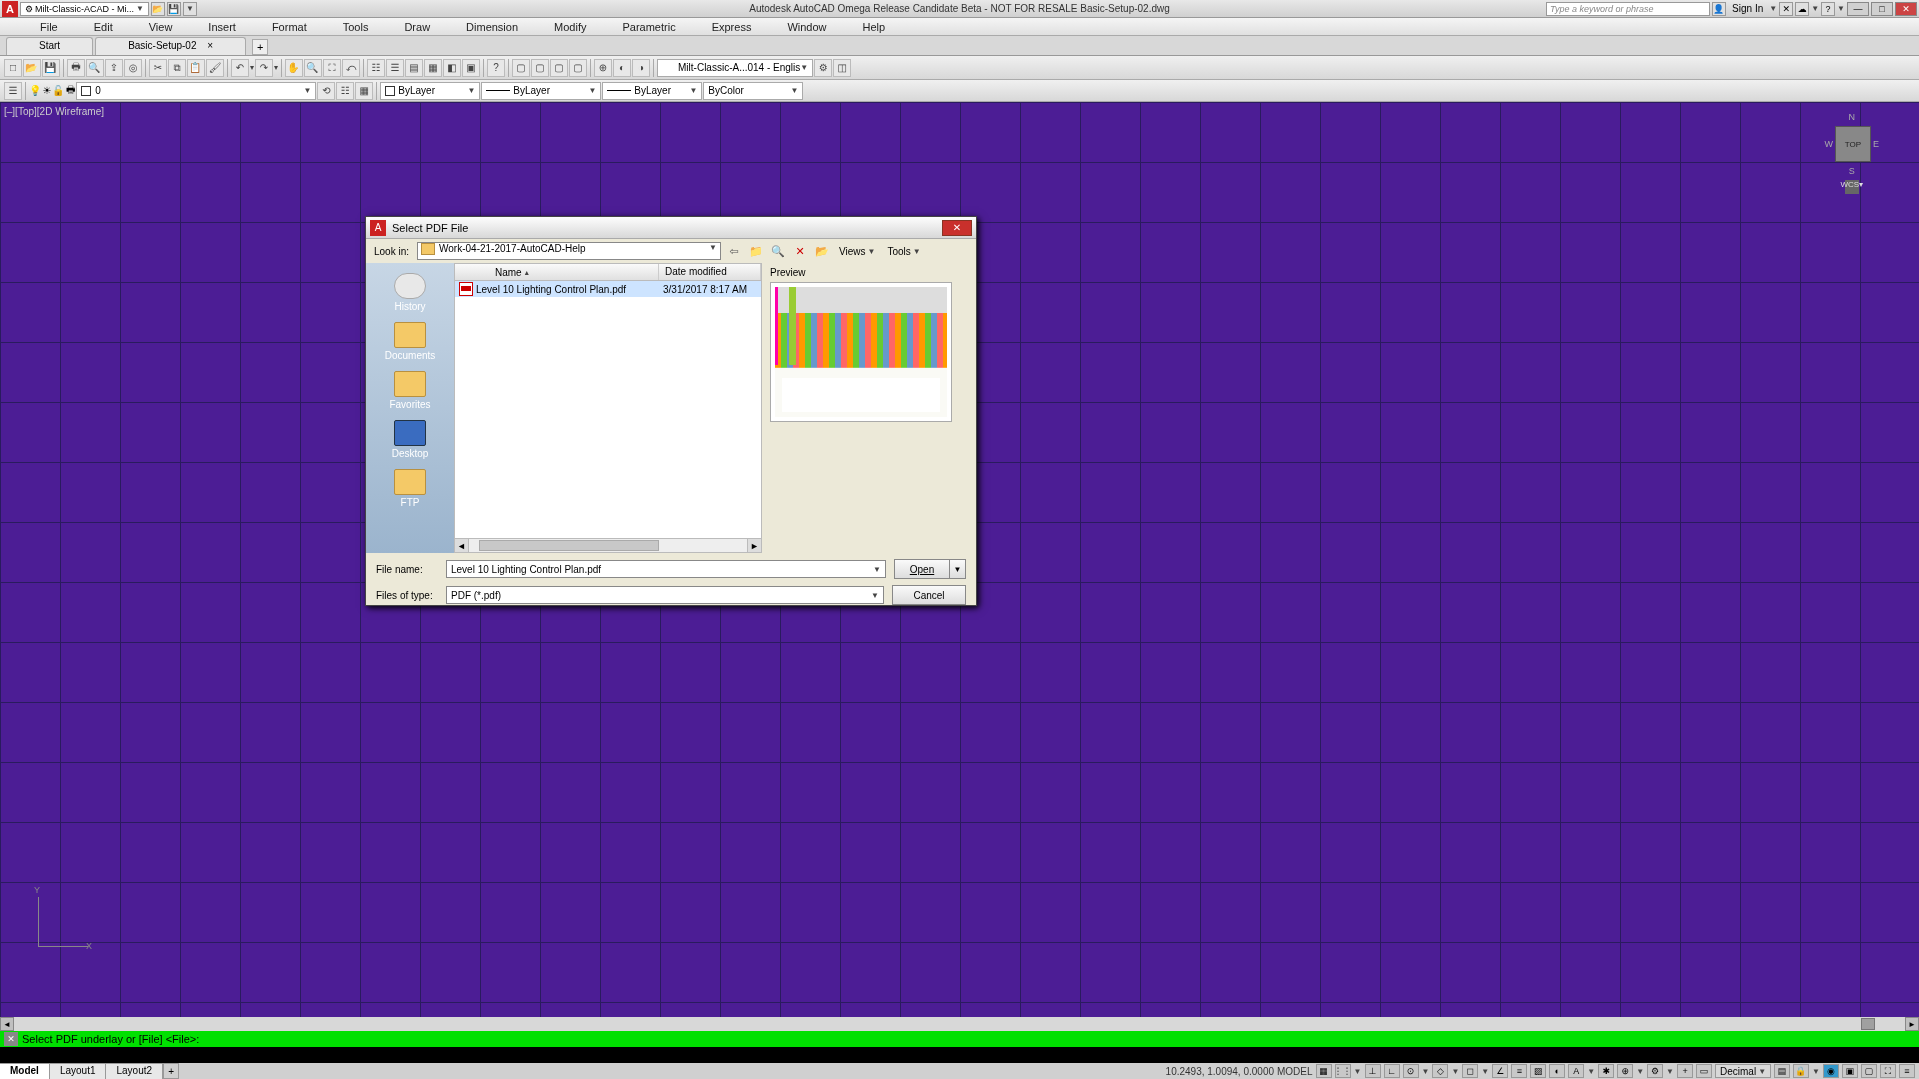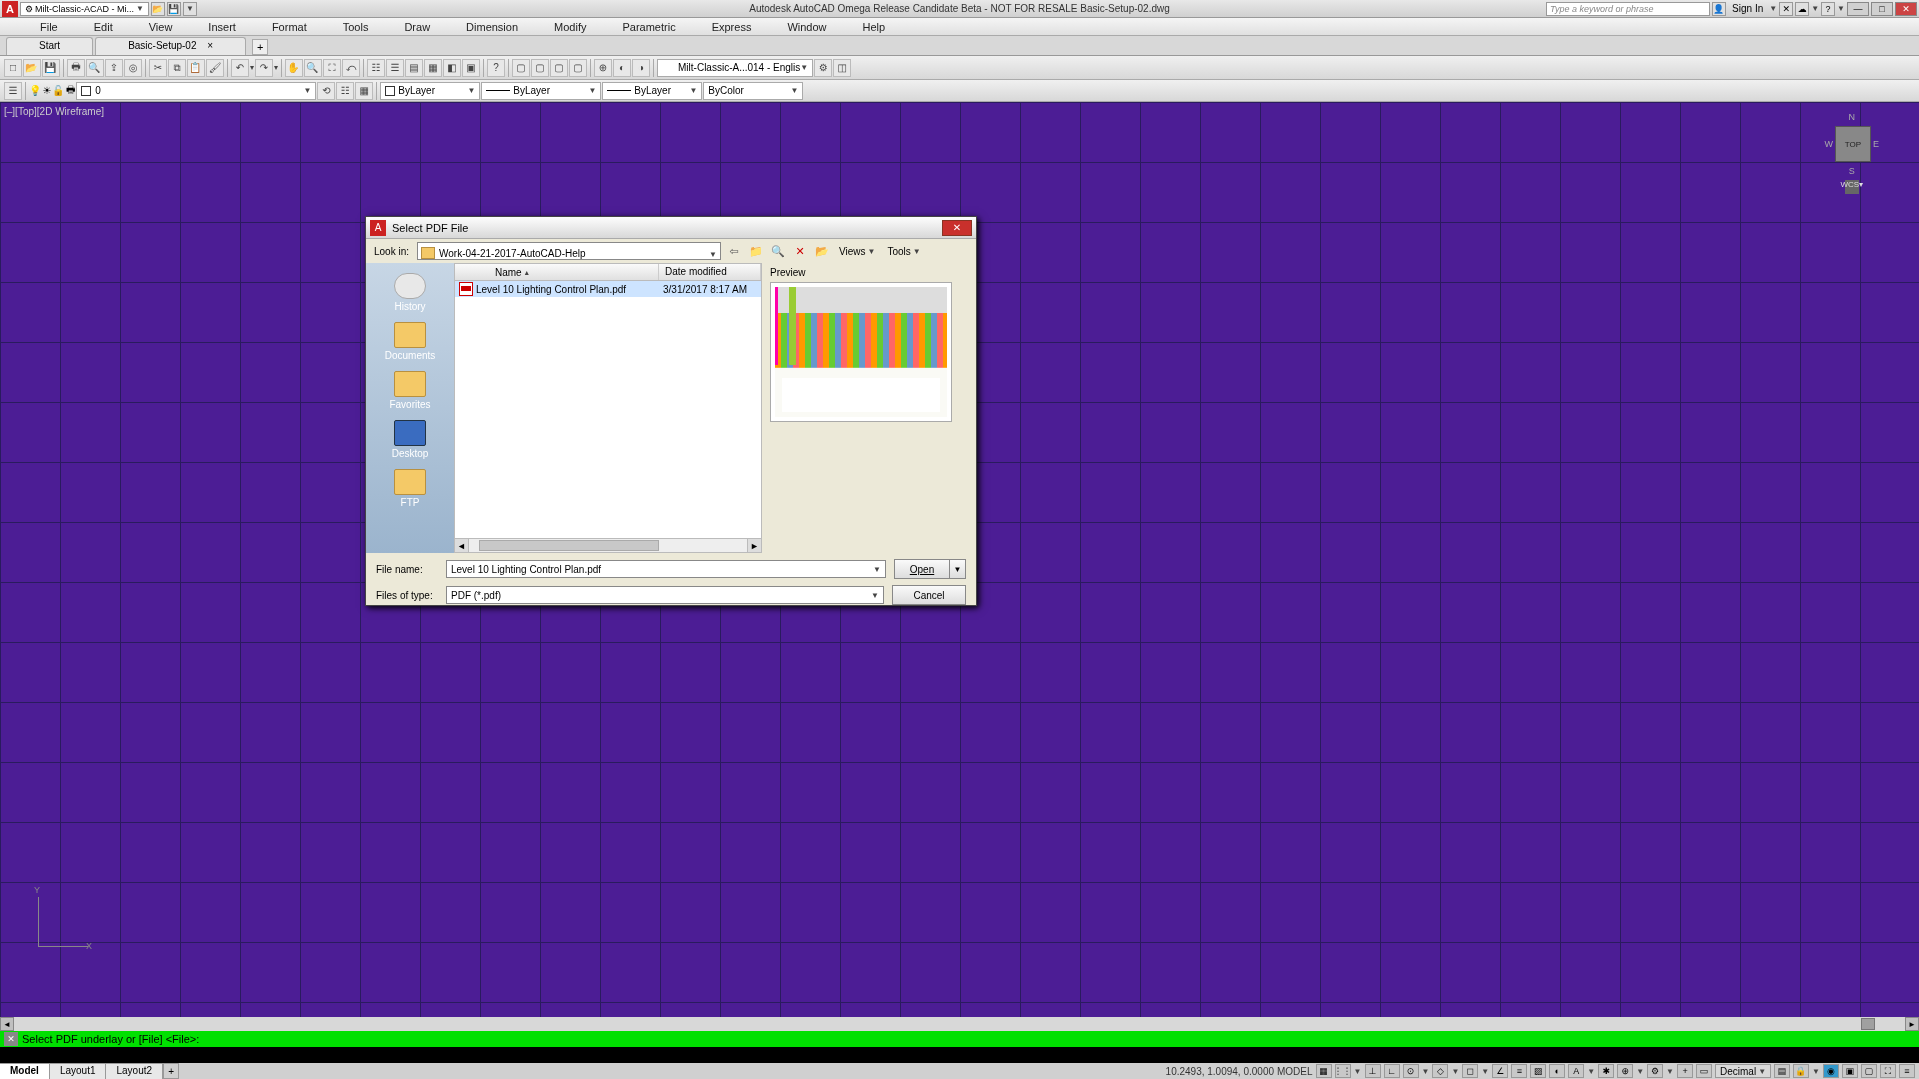--- a/index.html
+++ b/index.html
@@ -72,21 +72,21 @@
 .status-drop { height:14px; background:#d8d8d8; border:1px solid #999; padding:0 4px; display:flex; align-items:center; gap:2px; }
 
 
 .dialog-shadow { position:absolute; left:367px; top:218px; width:612px; height:390px; background:#000; opacity:0.6; border-radius:4px; filter:blur(2px); }
 .dialog { position:absolute; left:365px; top:216px; width:612px; height:390px; background:#ece9d8; border:1px solid #444; box-shadow:2px 2px 8px rgba(0,0,0,0.6); }
 .dlg-title { height:22px; background:linear-gradient(#fdfdfd,#d8d8d8); display:flex; align-items:center; padding:0 4px; font-size:11px; border-bottom:1px solid #aaa; }
 .dlg-title-icon { width:16px; height:16px; background:#c22; color:#fff; display:flex; align-items:center; justify-content:center; font-size:10px; margin-right:6px; }
 .dlg-close { margin-left:auto; width:30px; height:16px; background:#c9302c; color:#fff; display:flex; align-items:center; justify-content:center; font-size:10px; border:1px solid #832; }
 .dlg-toolbar { height:24px; display:flex; align-items:center; padding:2px 8px; gap:4px; font-size:10px; }
 .dlg-toolbar-label { margin-right:4px; }
-.look-drop { flex:0 0 304px; height:18px; background:#fff; border:1px solid #888; display:flex; align-items:flex-end; padding:0 3px; gap:4px; font-size:10px; }
+.look-drop { flex:0 0 304px; height:18px; background:#fff; border:1px solid #888; display:flex; align-items:flex-start; padding:0 3px; gap:4px; font-size:10px; }
 .folder-ic { width:14px; height:12px; background:#f4c967; border:1px solid #b89040; }
 .dlg-tool { width:18px; height:18px; border:1px solid transparent; display:flex; align-items:center; justify-content:center; font-size:11px; color:#555; }
 .dlg-tool-x { color:#c00; }
 .dlg-text-btn { padding:2px 4px; font-size:10px; display:flex; align-items:center; gap:2px; }
 
 .dlg-body { display:flex; height:290px; }
 .places { width:88px; background:linear-gradient(#c7d6e5,#9bb4cd); display:flex; flex-direction:column; align-items:center; padding-top:6px; gap:0; }
 .place { width:80px; text-align:center; padding:4px 0 6px 0; font-size:10px; color:#fff; }
 .place-ic { width:32px; height:26px; margin:0 auto 2px auto; background:#f4c967; border:1px solid #b89040; border-radius:2px; }
 .place-ic.history { background:#e8e8e8; border:1px solid #aaa; border-radius:14px; }

